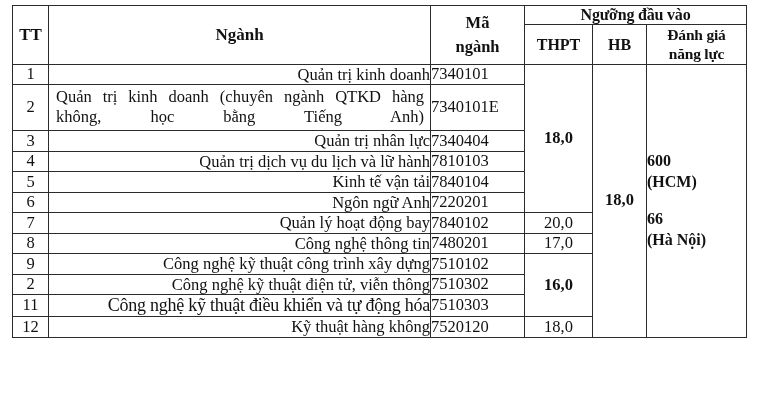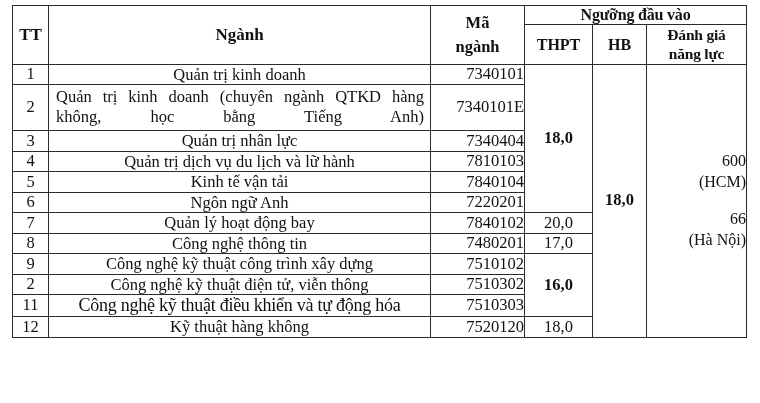--- a/index.html
+++ b/index.html
@@ -72,55 +72,55 @@
   .hd-dg   { font-size: 15.5px; line-height: 1.25; letter-spacing: -0.2px; font-family: Liberation Serif, serif; }
 
   
   .c-num {
     text-align: center;
     font-size: 16.5px;
     line-height: 1.15;
     padding: 1px 0 2px 0;
   }
   .c-major {
-    text-align: center;
+    text-align: right;
     font-size: 16.5px;
     line-height: 1.18;
     padding: 1px 4px 2px 7px;
     white-space: nowrap;
   }
   .c-major.wrap2 {
     white-space: normal;
     text-align: justify;
     text-align-last: justify;
     line-height: 1.22;
     padding: 2px 6px 3px 7px;
   }
   .c-major.squeeze {
     font-size: 18px;
     letter-spacing: -0.25px;
   }
   .c-code {
-    text-align: right;
+    text-align: left;
     font-size: 16.5px;
     line-height: 1.15;
     padding: 1px 2px 2px 2px;
     white-space: nowrap;
   }
   .c-score {
     text-align: center;
     font-weight: bold;
     font-size: 16.5px;
     line-height: 1.15;
     padding: 1px 0 2px 0;
   }
   .c-score.plain { font-weight: normal; }
   .c-dg {
-    text-align: right;
-    font-weight: normal;
+    text-align: left;
+    font-weight: bold;
     font-size: 16px;
     line-height: 1.3;
     padding: 2px 2px;
     margin-top: 24px;
   }
   .c-dg .gap { display: block; height: 16px; }
 </style>
 </head>
 <body>
 

